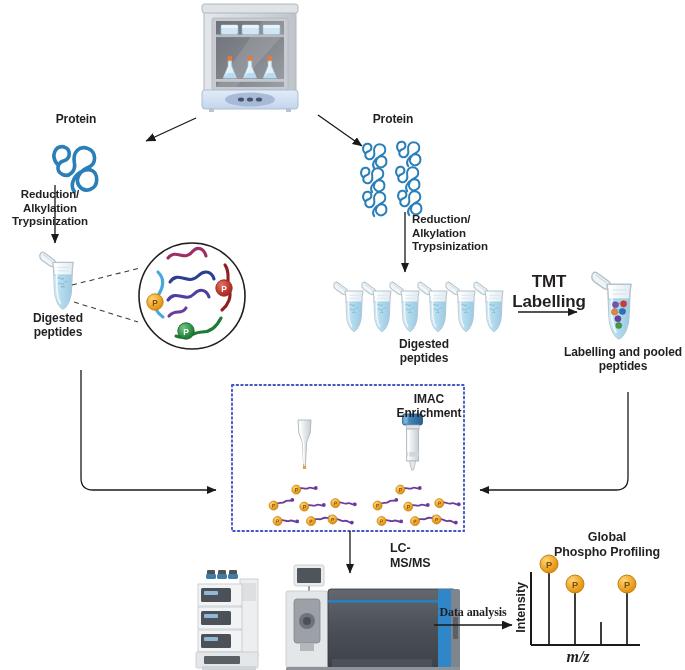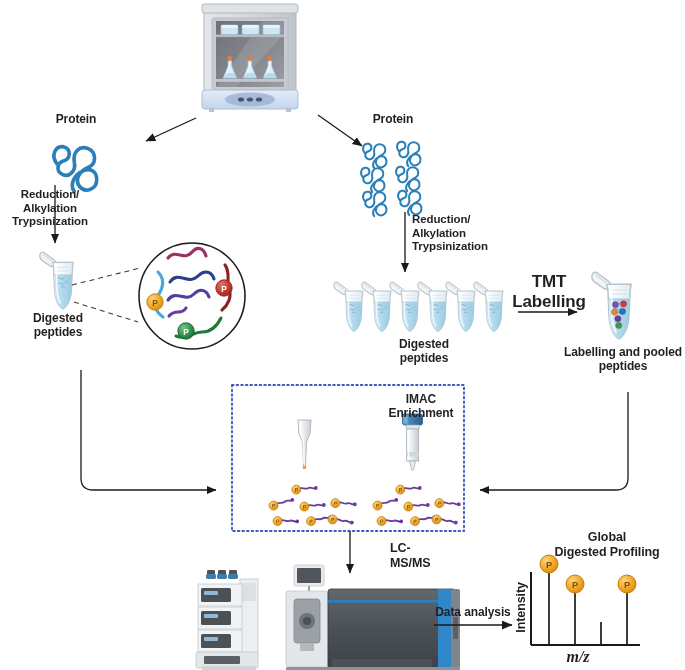--- a/index.html
+++ b/index.html
@@ -491,29 +491,29 @@
   <div class="lbl" style="left:382px; top:337px; width:84px; font-size:12px;">Digested
 peptides</div>
 
   <div class="lbl" style="left:511px; top:272px; width:76px; font-size:17px;">TMT
 Labelling</div>
 
   <div class="lbl" style="left:562px; top:345px; width:122px; font-size:12px;">Labelling and pooled
 peptides</div>
 
 
-  <div class="lbl" style="left:374px; top:392px; width:94px; font-size:12px;">IMAC
+  <div class="lbl" style="left:382px; top:392px; width:94px; font-size:12px;">IMAC
 Enrichment</div>
 
   <div class="lbl" style="left:358px; top:541px; width:86px; font-size:12.5px; text-align:left;padding-left:32px;">LC-MS/MS</div>
 
-  <div class="lbl" style="left:425px; top:605px; width:96px; font-size:12px;">Data analysis</div>
+  <div class="lbl" style="left:425px; top:605px; width:96px; font-size:12px;font-family:Liberation Serif, serif;">Data analysis</div>
 
   <div class="lbl" style="left:534px; top:530px; width:146px; font-size:12.5px;">Global
-Digested Profiling</div>
+Phospho Profiling</div>
 
   <div class="lbl" style="left:481px; top:600px; width:80px; font-size:12.5px;
               transform:rotate(-90deg); transform-origin:center center;">Intensity</div>
 
   <div class="lbl" style="left:548px; top:648px; width:60px; font-size:16px;
               font-style:italic; font-family:Liberation Serif, serif;">m/z</div>
 
 </div>
 
 </body></html>

